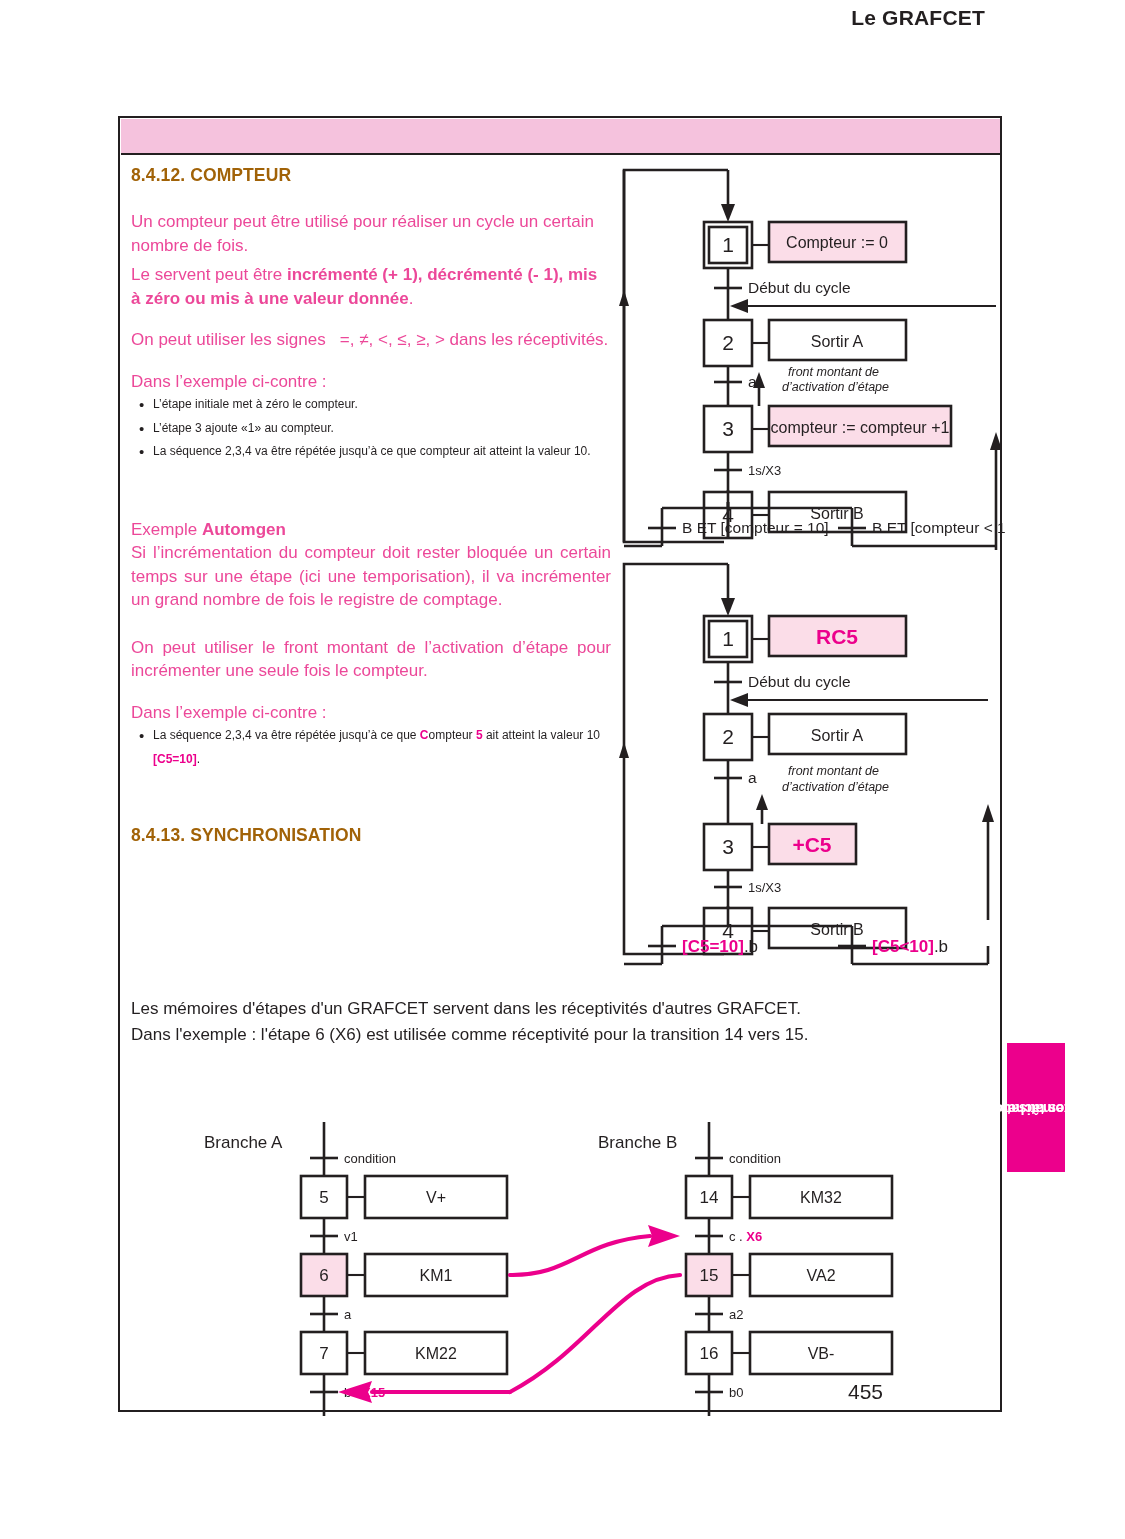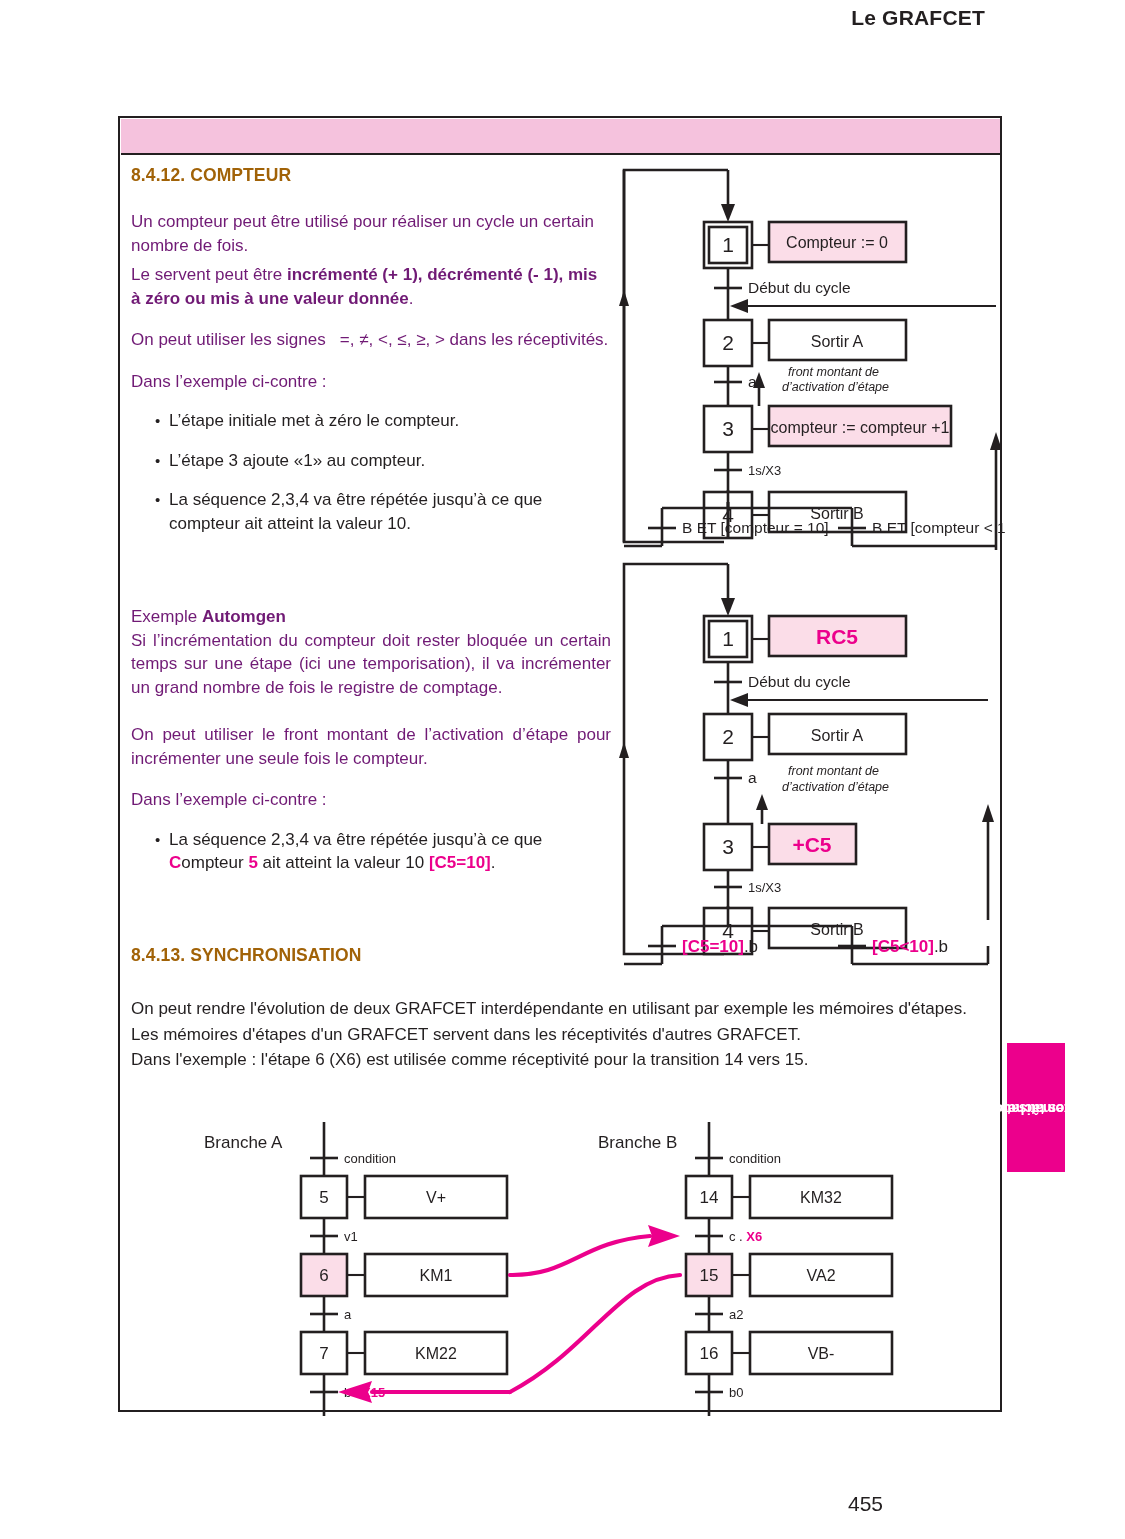--- a/index.html
+++ b/index.html
@@ -27,29 +27,29 @@
     font-size:21px;font-weight:bold;color:#231f20;letter-spacing:.2px;
   }
 
   
   .col{position:absolute;left:131px;top:165px;width:480px;}
   h2.sect{
     font-size:17.5px;font-weight:bold;color:#a16207;margin:0 0 0 0;
     letter-spacing:.1px;
   }
   p.par{
-    font-size:17px;line-height:23.5px;margin:0;color:#701a75;
+    font-size:17px;line-height:23.5px;margin:0;color:#ec4899;
   }
   p.just{text-align:justify;}
   .b{font-weight:bold;}
   .mag{color:#ec008c;font-weight:bold;}
   ul.bul{margin:0;padding:0;list-style:none;}
   ul.bul li{
-    font-size:17px;line-height:23.5px;padding-left:22px;position:relative;
-    margin:16px;
+    font-size:12px;line-height:23.5px;padding-left:22px;position:relative;
+    margin:0;
   }
   ul.bul li:before{
     content:"\2022";position:absolute;left:8px;top:0;font-size:15px;
   }
 
   .sp6{height:6px;}
   .sp18{height:18px;}
   .sp24{height:24px;}
   .sp30{height:30px;}
 
@@ -83,21 +83,21 @@
   }
   .sidetab span{
     position:absolute;left:50%;top:50%;
     transform:translate(-50%,-50%) rotate(-90deg);
     white-space:nowrap;color:#ffffff;font-size:14px;font-weight:bold;
     line-height:19px;text-align:center;
   }
 
   
   .pageno{
-    position:absolute;right:118px;top:1492px;
+    position:absolute;right:118px;top:1380px;
     font-size:21px;color:#231f20;
   }
 </style>
 </head>
 <body>
 
 <div class="page">
 
   <div class="frame"></div>
   <div class="header-band"></div>
@@ -150,21 +150,20 @@
       <li><span>La séquence 2,3,4 va être répétée jusqu’à ce que </span><span class="mag">C</span><span>ompteur </span><span class="mag">5</span><span> ait atteint la valeur 10 </span><span class="mag">[C5=10]</span><span>.</span></li>
     </ul>
 
     <div class="sp30"></div>
     <div class="sp24"></div>
 
     <h2 class="sect">8.4.13. SYNCHRONISATION</h2>
   </div>
 
   <div class="wide">
-    <p class="just">On peut rendre l'évolution de deux GRAFCET interdépendante en utilisant par exemple les mémoires d'étapes.</p>
     <p>Les mémoires d'étapes d'un GRAFCET servent dans les réceptivités d'autres GRAFCET.</p>
     <p>Dans l'exemple : l'étape 6 (X6) est utilisée comme réceptivité pour la transition 14 vers 15.</p>
   </div>
 
   <div class="dg" style="left:614px;top:160px;">
   <svg width="392" height="392" viewBox="0 0 392 392">
 
     <path class="ln" d="M 114 10 L 10 10 L 10 382 L 110 382"></path>
     <path class="ln" d="M 10 382 L 10 10"></path>
     <polygon points="10,130 5,146 15,146" fill="#231f20"></polygon>

